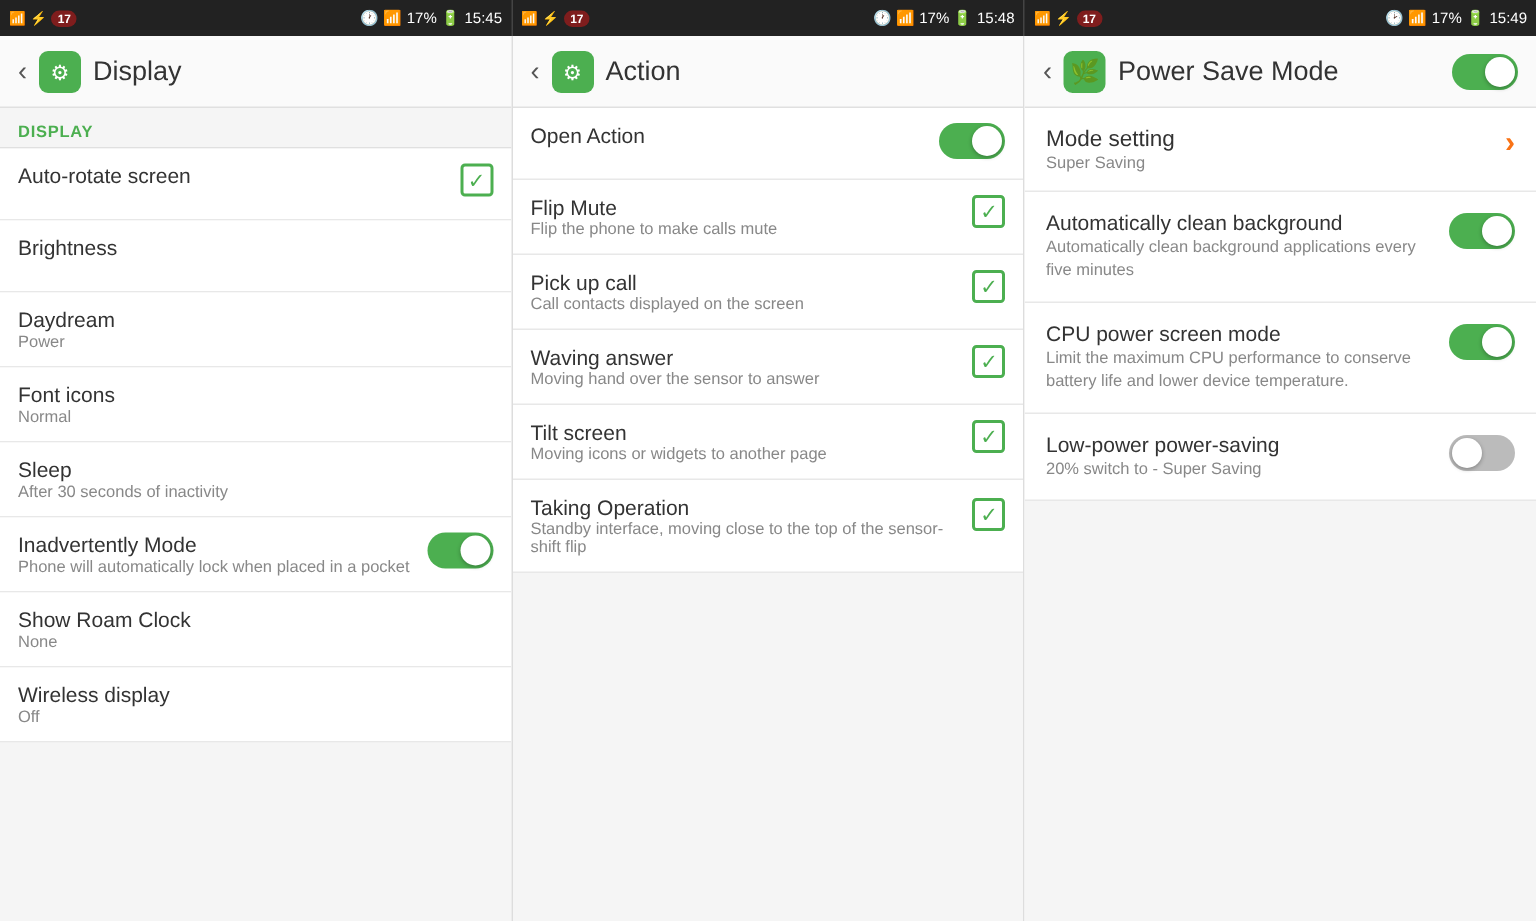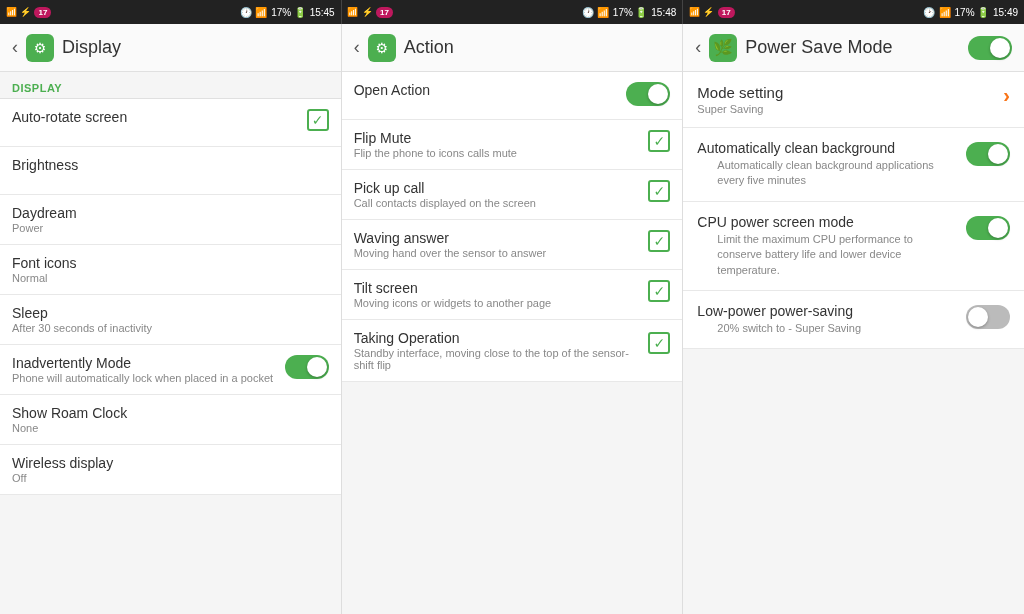--- a/index.html
+++ b/index.html
@@ -27,21 +27,21 @@
       padding: 0 6px;
       color: white;
       font-size: 10px;
       border-right: 1px solid #444;
     }
     .status-bar:last-child { border-right: none; }
     .status-left { display: flex; align-items: center; gap: 3px; }
     .status-right { display: flex; align-items: center; gap: 3px; }
     .status-icon { font-size: 9px; }
     .battery-badge {
-      background: #be185d;
+      background: #7f1d1d;
       color: white;
       border-radius: 8px;
       padding: 1px 4px;
       font-size: 8px;
       font-weight: bold;
     }
 
     
     .panels {
       display: flex;
@@ -209,21 +209,20 @@
     .feature-title {
       font-size: 14px;
       color: #333;
       font-weight: 400;
     }
     .feature-subtitle {
       font-size: 11px;
       color: #888;
       margin-top: 2px;
       line-height: 1.4;
-      margin-left: 20px;
     }
   </style>
 </head>
 <body>
 
 <div class="status-bars">
 
   <div class="status-bar">
     <div class="status-left">
       <span class="status-icon">📶</span>
@@ -362,21 +361,21 @@
           <div class="setting-title">Open Action</div>
         </div>
         <div class="right">
           <div class="toggle on"></div>
         </div>
       </div>
 
       <div class="setting-item">
         <div class="setting-text">
           <div class="setting-title">Flip Mute</div>
-          <div class="setting-subtitle">Flip the phone to icons calls mute</div>
+          <div class="setting-subtitle">Flip the phone to make calls mute</div>
         </div>
         <div class="right">
           <div class="checkbox">
             <span>✓</span>
           </div>
         </div>
       </div>
 
       <div class="setting-item">
         <div class="setting-text">

